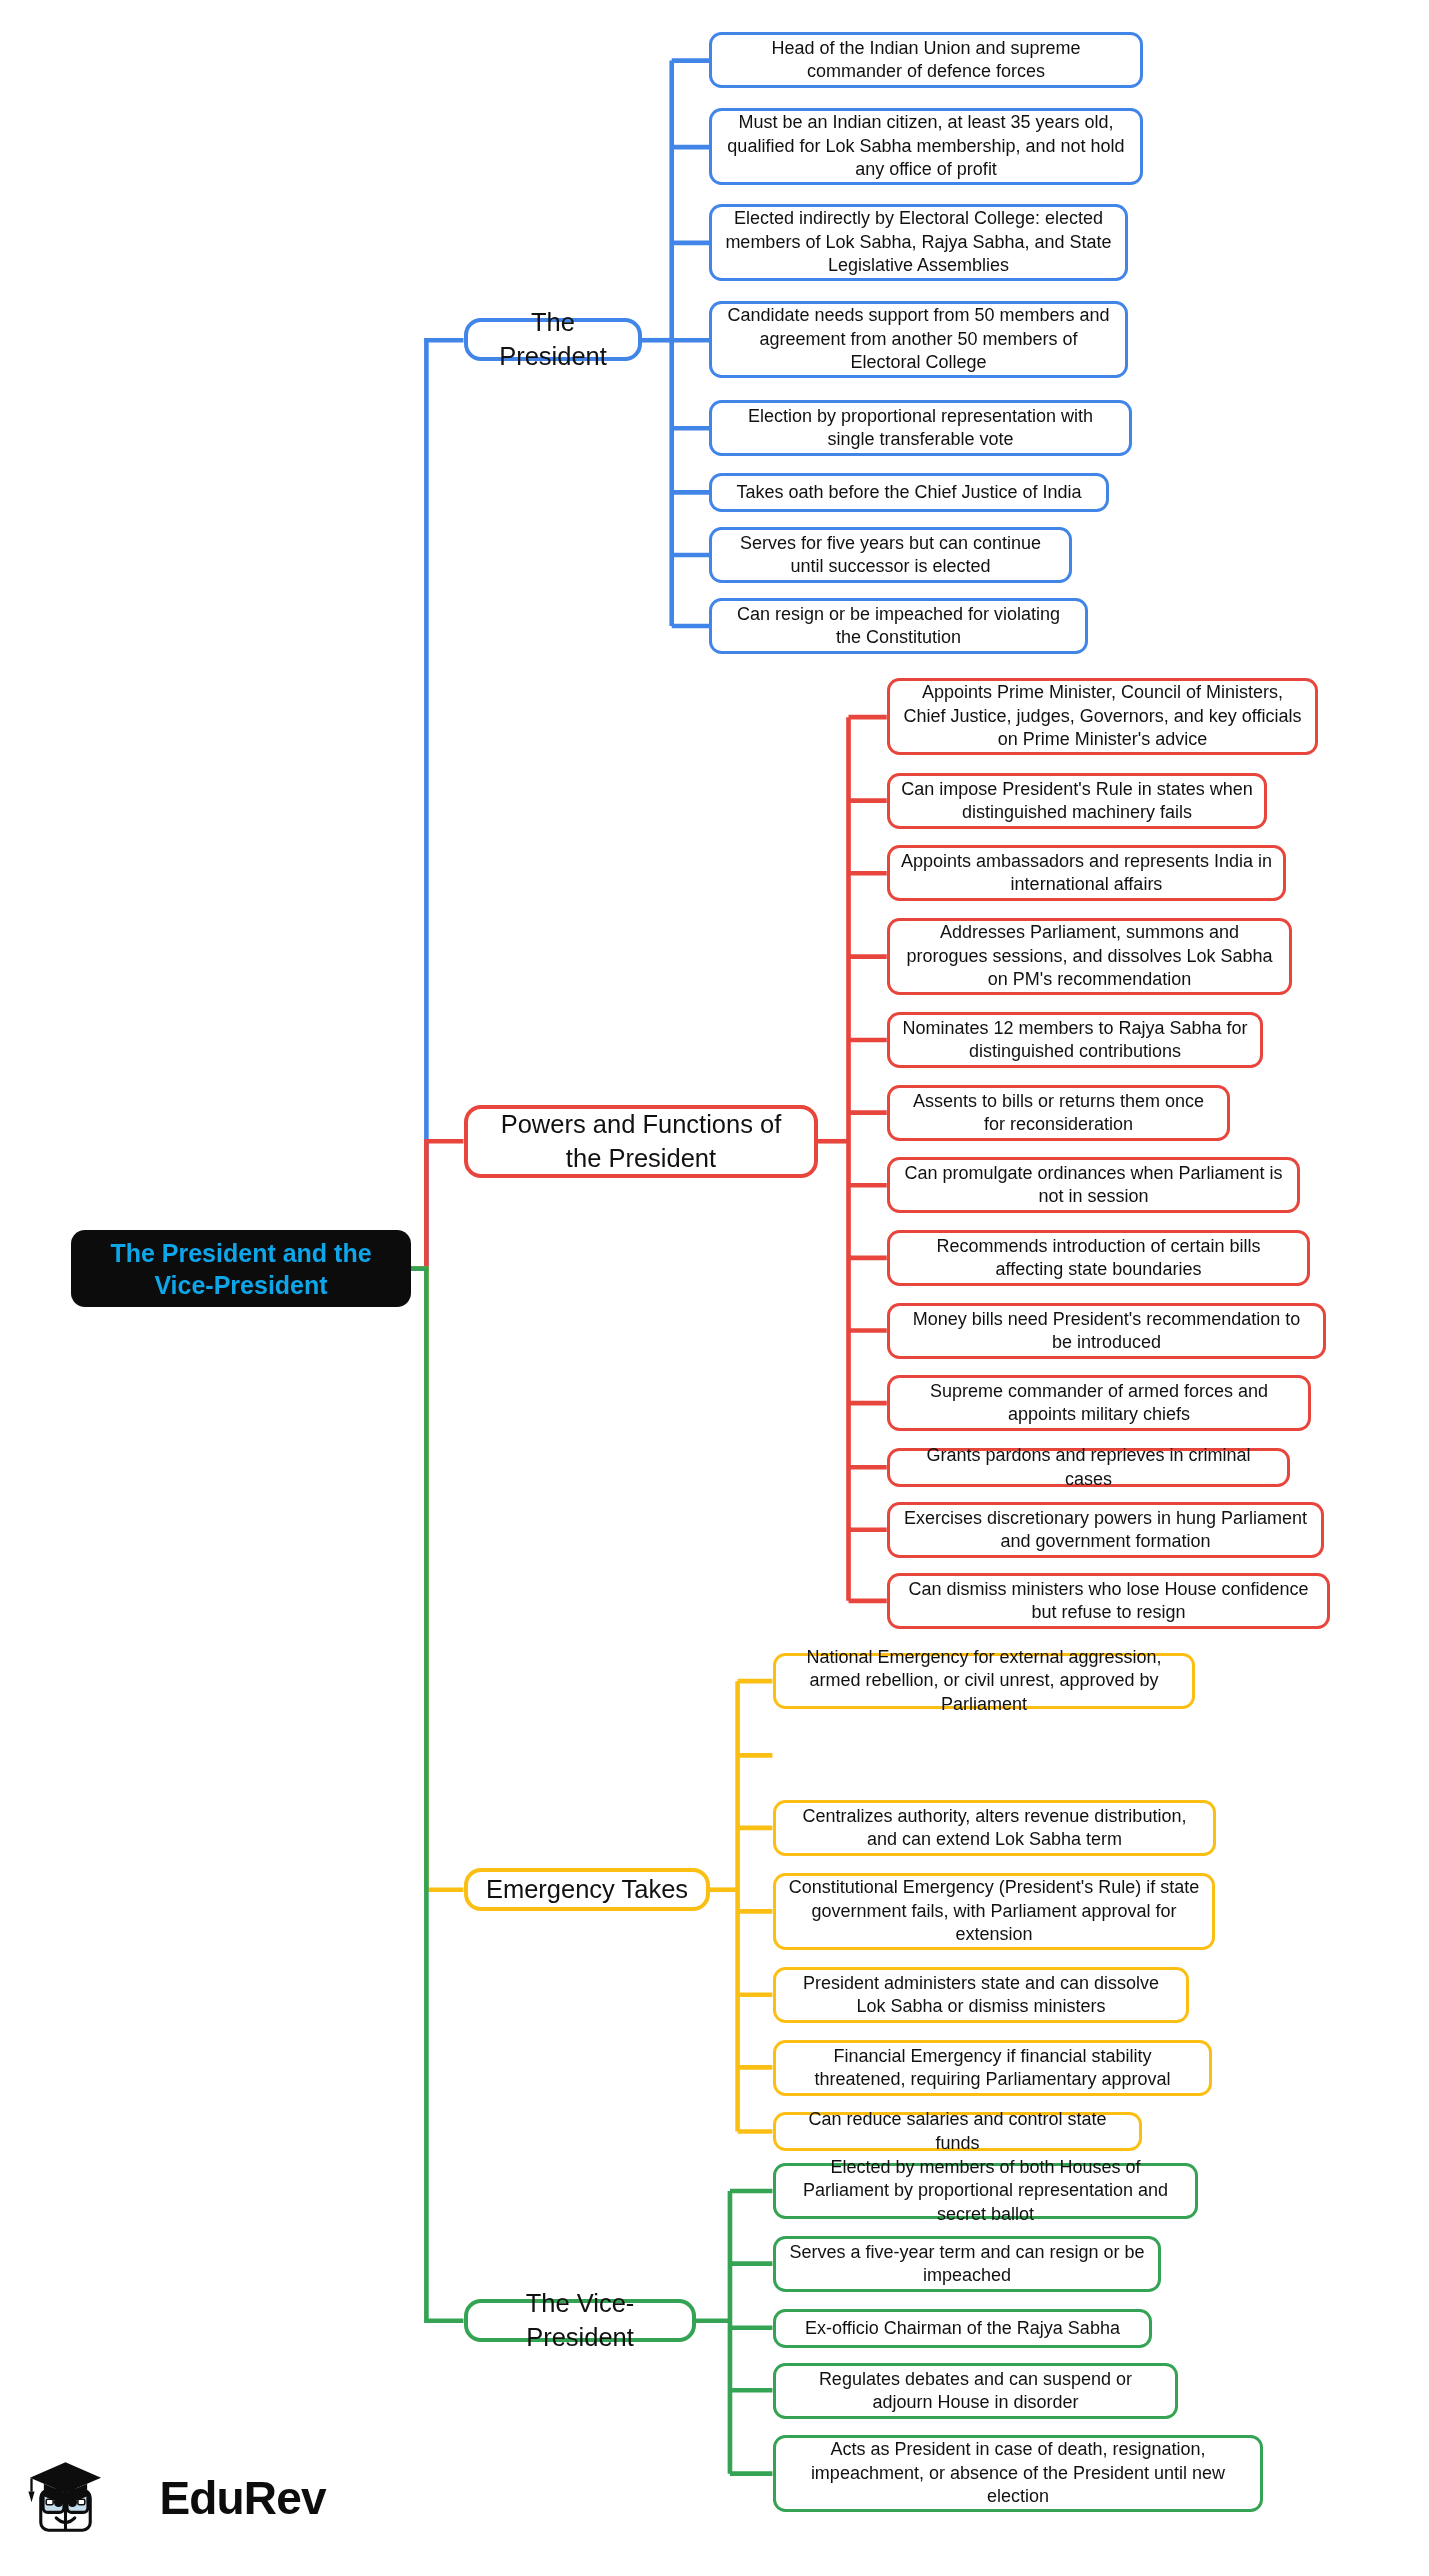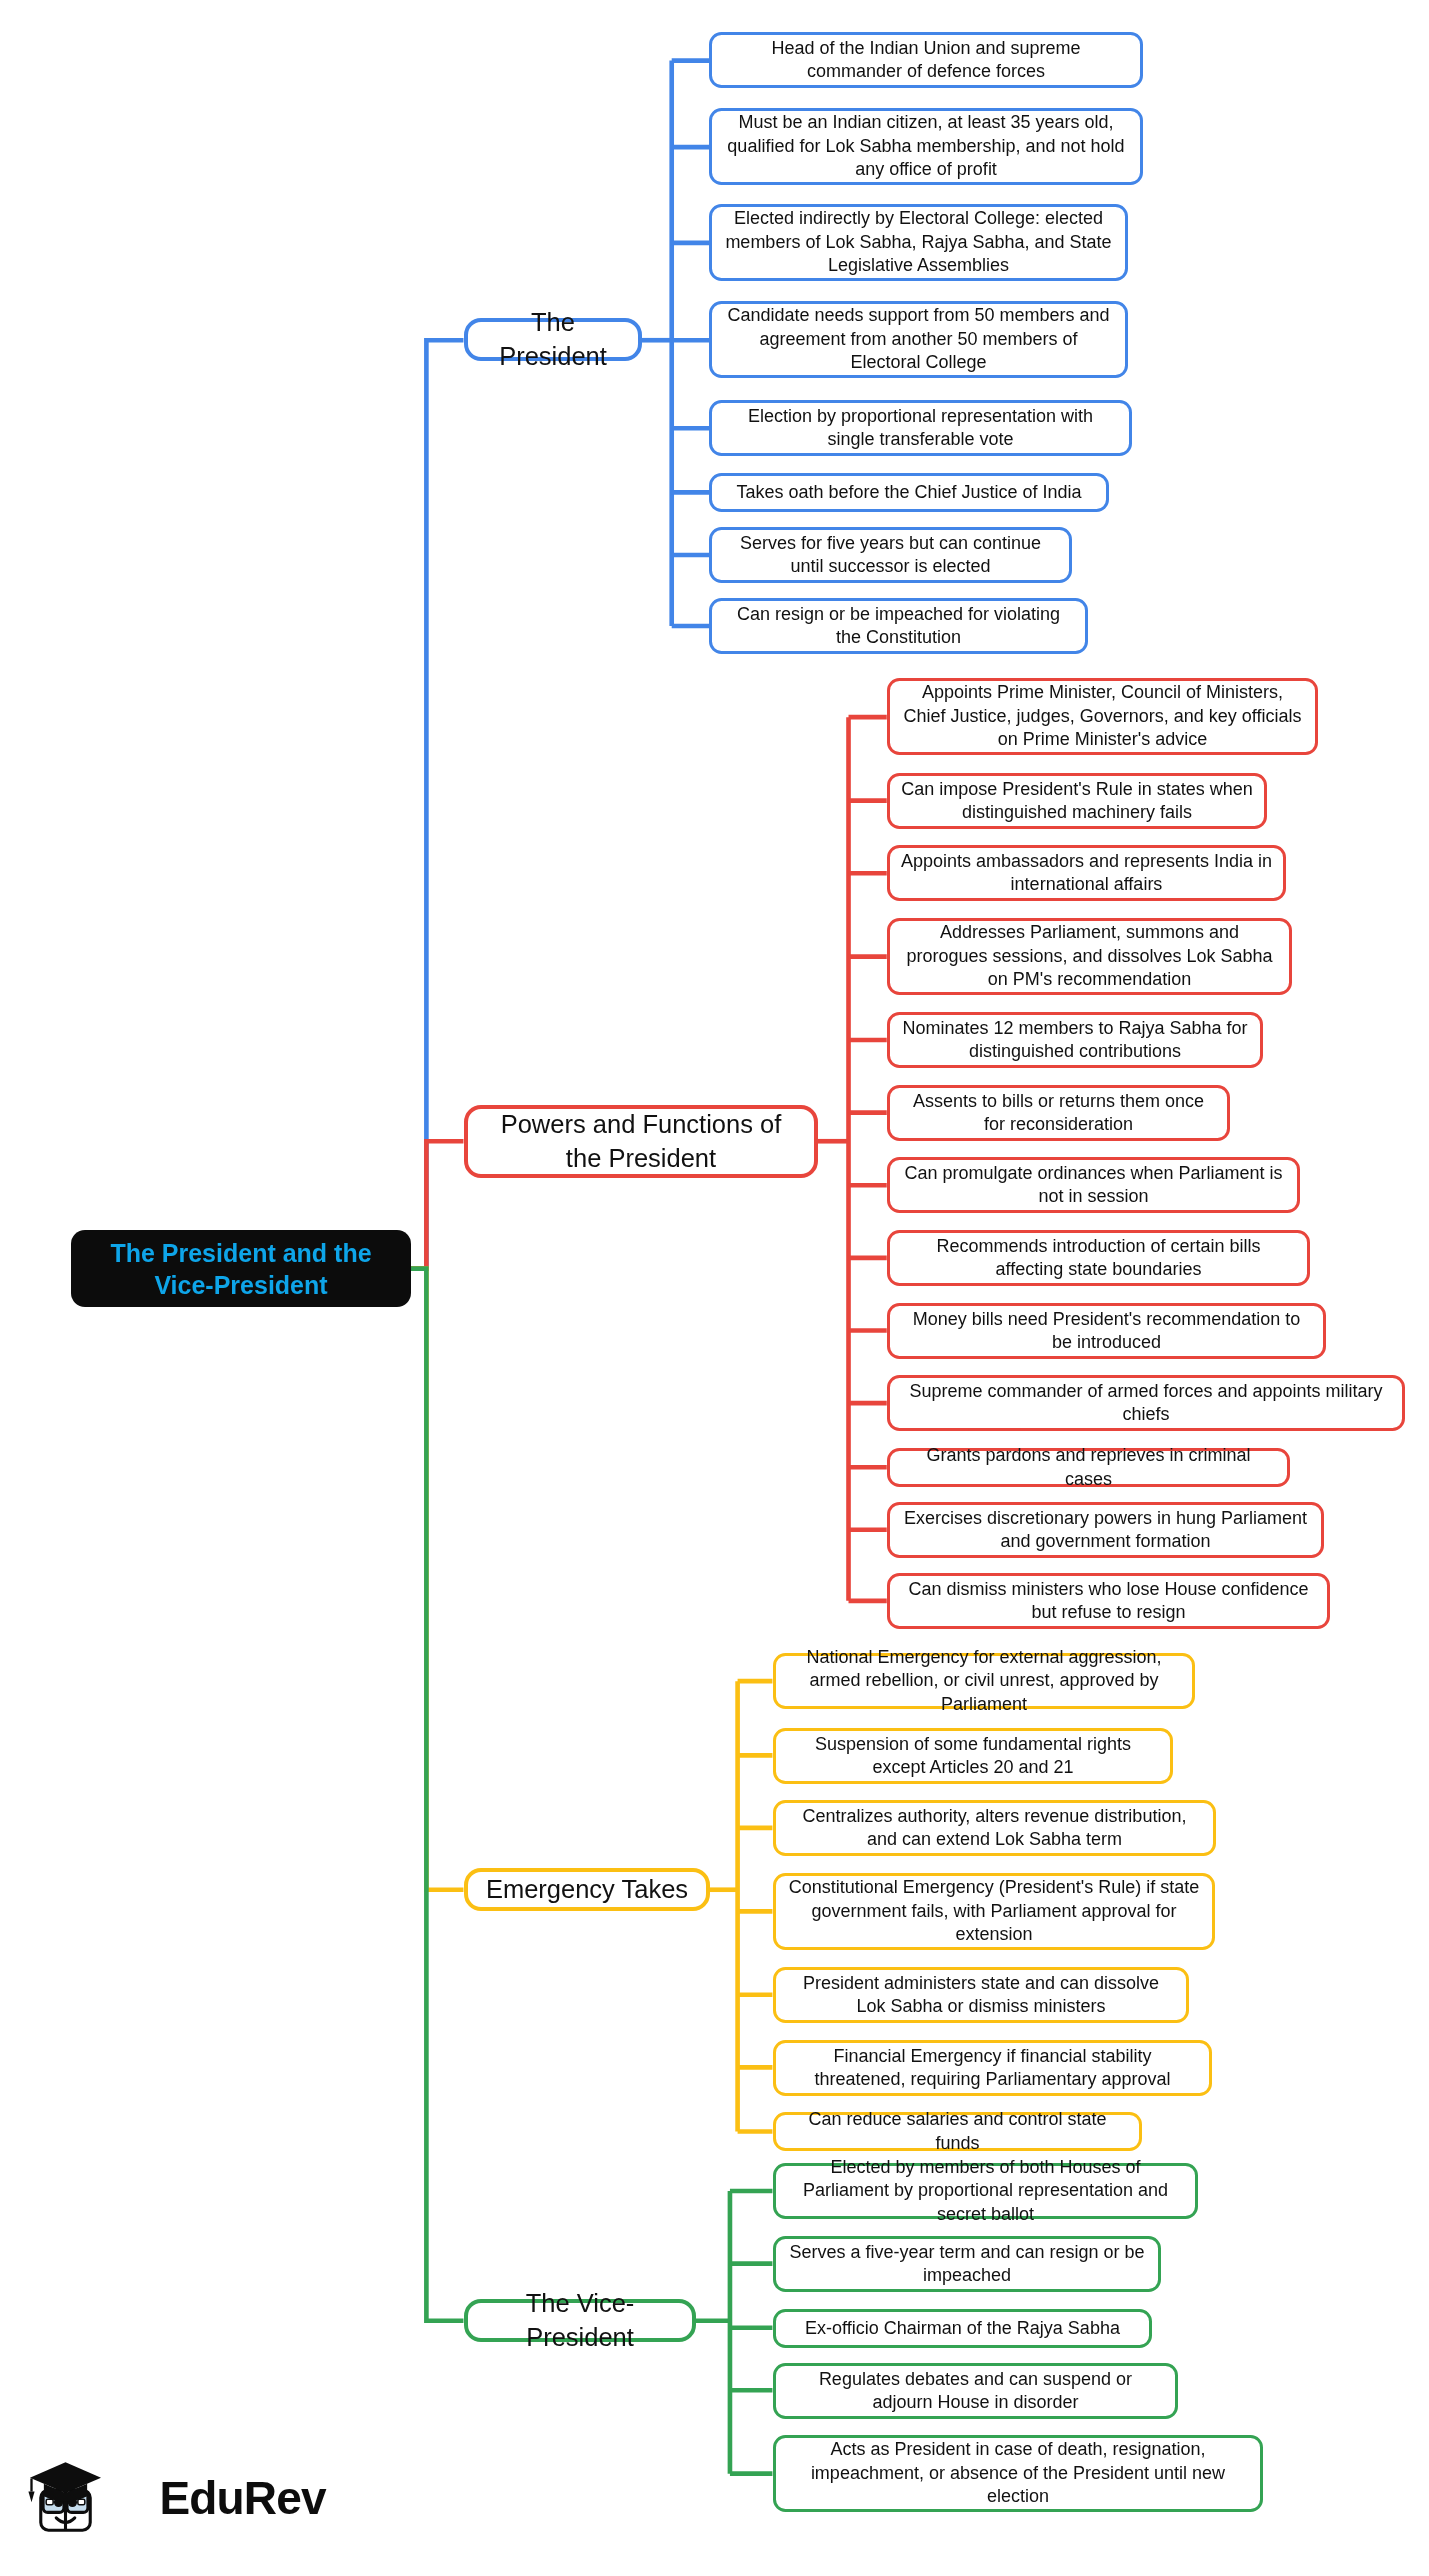--- a/index.html
+++ b/index.html
@@ -157,29 +157,28 @@
 
   <div class="node leaf c-red" style="left:887px; top:678px; width:431px; height:77px;">Appoints Prime Minister, Council of Ministers, Chief Justice, judges, Governors, and key officials on Prime Minister's advice</div>
   <div class="node leaf c-red" style="left:887px; top:773px; width:380px; height:56px;">Can impose President's Rule in states when distinguished machinery fails</div>
   <div class="node leaf c-red" style="left:887px; top:845px; width:399px; height:56px;">Appoints ambassadors and represents India in international affairs</div>
   <div class="node leaf c-red" style="left:887px; top:918px; width:405px; height:77px;">Addresses Parliament, summons and prorogues sessions, and dissolves Lok Sabha on PM's recommendation</div>
   <div class="node leaf c-red" style="left:887px; top:1012px; width:376px; height:56px;">Nominates 12 members to Rajya Sabha for distinguished contributions</div>
   <div class="node leaf c-red" style="left:887px; top:1085px; width:343px; height:56px;">Assents to bills or returns them once for reconsideration</div>
   <div class="node leaf c-red" style="left:887px; top:1157px; width:413px; height:56px;">Can promulgate ordinances when Parliament is not in session</div>
   <div class="node leaf c-red" style="left:887px; top:1230px; width:423px; height:56px;">Recommends introduction of certain bills affecting state boundaries</div>
   <div class="node leaf c-red" style="left:887px; top:1303px; width:439px; height:56px;">Money bills need President's recommendation to be introduced</div>
-  <div class="node leaf c-red" style="left:887px; top:1375px; width:518px; height:56px;">Supreme commander of armed forces and appoints military chiefs</div>
+  <div class="node leaf c-red" style="left:887px; top:1375px; width:424px; height:56px;">Supreme commander of armed forces and appoints military chiefs</div>
   <div class="node leaf c-red" style="left:887px; top:1448px; width:403px; height:39px;">Grants pardons and reprieves in criminal cases</div>
   <div class="node leaf c-red" style="left:887px; top:1502px; width:437px; height:56px;">Exercises discretionary powers in hung Parliament and government formation</div>
   <div class="node leaf c-red" style="left:887px; top:1573px; width:443px; height:56px;">Can dismiss ministers who lose House confidence but refuse to resign</div>
 
   <div class="node branch c-yellow" style="left:464px; top:1868px; width:246px; height:43px;">Emergency Takes</div>
 
   <div class="node leaf c-yellow" style="left:773px; top:1653px; width:422px; height:56px;">National Emergency for external aggression, armed rebellion, or civil unrest, approved by Parliament</div>
-  <div class="node leaf c-yellow" style="left:773px; top:1728px; width:400px; height:56px;">Suspension of some fundamental rights except Articles 20 and 21</div>
   <div class="node leaf c-yellow" style="left:773px; top:1800px; width:443px; height:56px;">Centralizes authority, alters revenue distribution, and can extend Lok Sabha term</div>
   <div class="node leaf c-yellow" style="left:773px; top:1873px; width:442px; height:77px;">Constitutional Emergency (President's Rule) if state government fails, with Parliament approval for extension</div>
   <div class="node leaf c-yellow" style="left:773px; top:1967px; width:416px; height:56px;">President administers state and can dissolve Lok Sabha or dismiss ministers</div>
   <div class="node leaf c-yellow" style="left:773px; top:2040px; width:439px; height:56px;">Financial Emergency if financial stability threatened, requiring Parliamentary approval</div>
   <div class="node leaf c-yellow" style="left:773px; top:2112px; width:369px; height:39px;">Can reduce salaries and control state funds</div>
 
   <div class="node branch c-green" style="left:464px; top:2299px; width:232px; height:43px;">The Vice-President</div>
 
   <div class="node leaf c-green" style="left:773px; top:2163px; width:425px; height:56px;">Elected by members of both Houses of Parliament by proportional representation and secret ballot</div>
   <div class="node leaf c-green" style="left:773px; top:2236px; width:388px; height:56px;">Serves a five-year term and can resign or be impeached</div>

